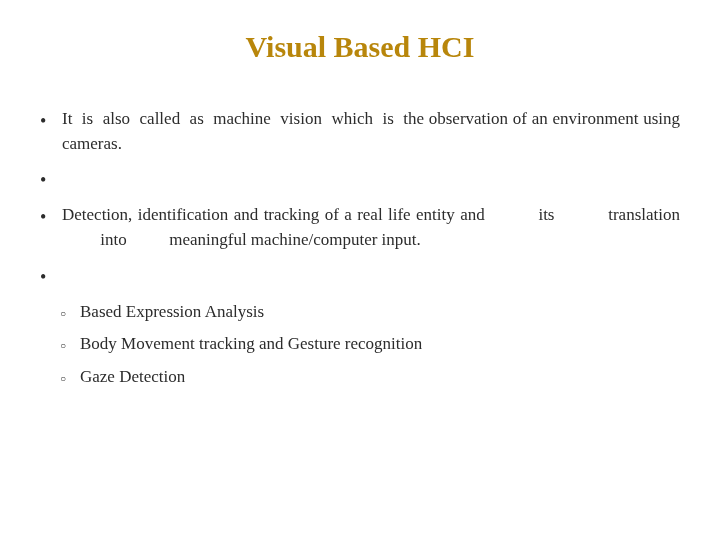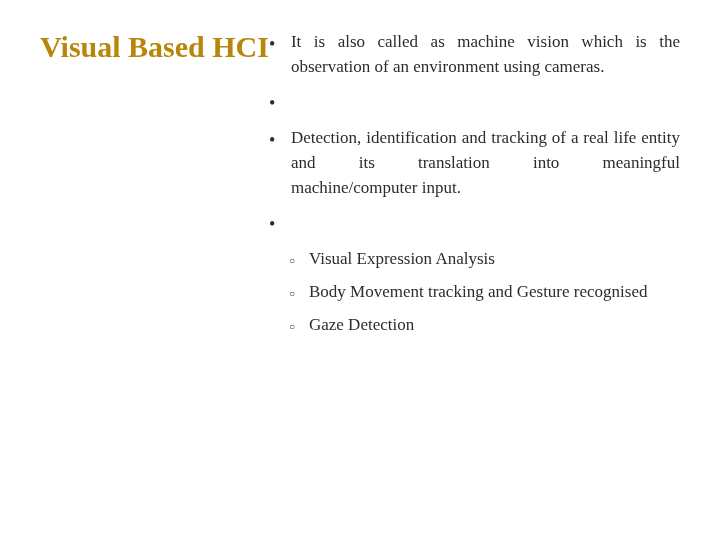--- a/index.html
+++ b/index.html
@@ -15,21 +15,22 @@
       font-family: 'Times New Roman', Times, serif;
       overflow: hidden;
     }
 
     .slide {
       width: 720px;
       height: 540px;
       background: #ffffff;
       padding: 30px 40px 30px 40px;
       display: flex;
-      flex-direction: row;
+      flex-direction: column;
+      gap: 23px;
     }
 
     .title {
       text-align: center;
       color: #b8860b;
       font-size: 30px;
       font-weight: bold;
       margin-bottom: 20px;
       font-family: 'Times New Roman', Times, serif;
     }
@@ -115,25 +116,25 @@
         <span class="bullet-text">Detection, identification and tracking of a real life entity and &nbsp;&nbsp;&nbsp;&nbsp;&nbsp;&nbsp;&nbsp;&nbsp; its &nbsp;&nbsp;&nbsp;&nbsp;&nbsp;&nbsp;&nbsp;&nbsp; translation &nbsp;&nbsp;&nbsp;&nbsp;&nbsp;&nbsp;&nbsp;&nbsp; into &nbsp;&nbsp;&nbsp;&nbsp;&nbsp;&nbsp;&nbsp;&nbsp; meaningful machine/computer input.</span>
       </li>
       <li>
         <span class="bullet-dot">•</span>
       </li>
     </ul>
 
     <ul class="sub-list">
       <li>
         <span class="sub-dot">○</span>
-        <span class="sub-text">Visual Expression Analysis</span>
+        <span class="sub-text">Based Expression Analysis</span>
       </li>
       <li>
         <span class="sub-dot">○</span>
-        <span class="sub-text">Body Movement tracking and Gesture recognised</span>
+        <span class="sub-text">Body Movement tracking and Gesture recognition</span>
       </li>
       <li>
         <span class="sub-dot">○</span>
         <span class="sub-text">Gaze Detection</span>
       </li>
     </ul>
   </div>
 </div>
 
 </body></html>

